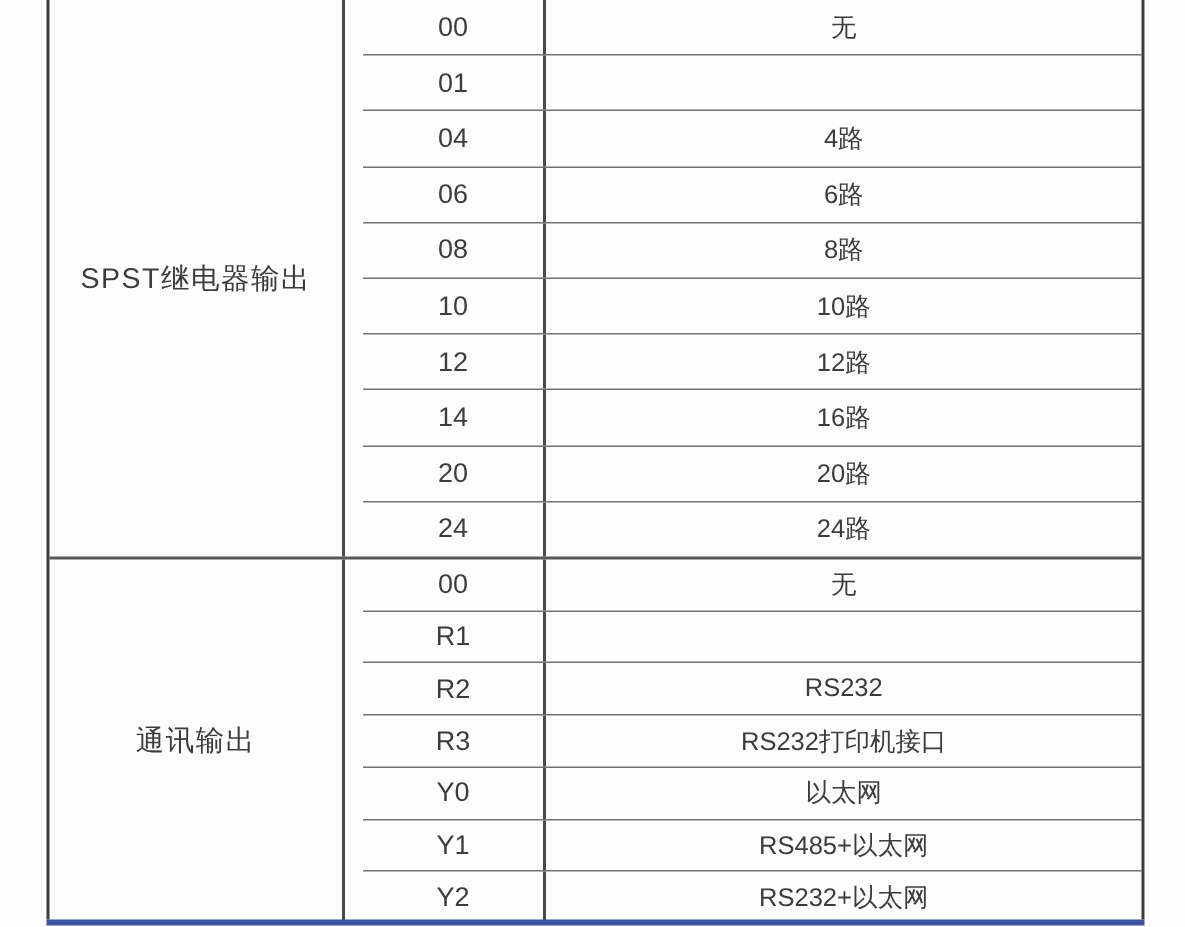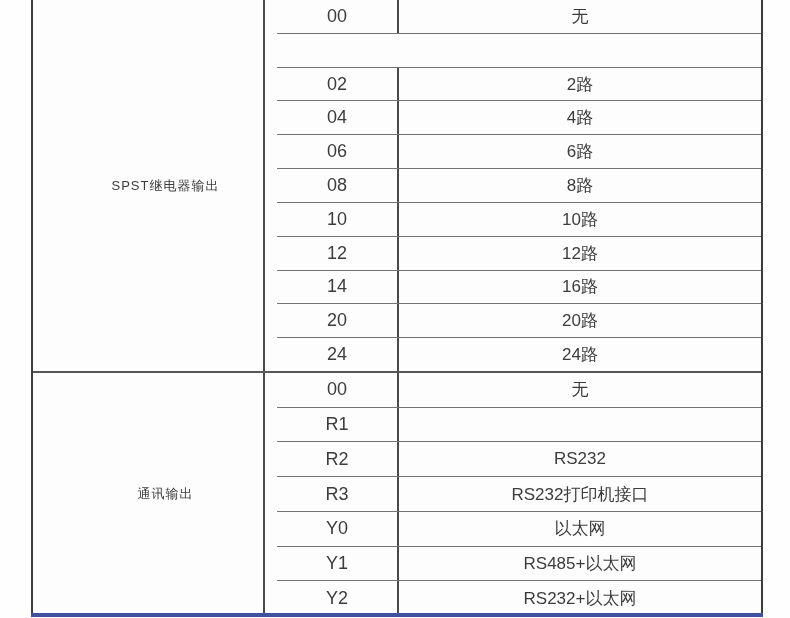--- a/index.html
+++ b/index.html
@@ -29,24 +29,23 @@
   .section.s0{height:371px;}
   .section.s1{height:242px;}
   .section + .section{border-top:2px solid #565656;}
   .label-cell{
     width:197px;
     flex:0 0 197px;
     border-right:2px solid #4a4a4a;
     display:flex;
     align-items:center;
     justify-content:center;
-    font-size:13px;
+    font-size:19px;
     letter-spacing:1px;
     box-sizing:border-box;
-    margin-left:35px;
   }
   .rows{
     flex:1;
     display:flex;
     flex-direction:column;
     margin-left:12px;
   }
   .row{
     flex:1;
     display:flex;
@@ -85,26 +84,23 @@
   <div class="spec-table" id="table-root">
   <div class="section s0">
     <div class="label-cell">SPST继电器输出</div>
     <div class="rows">
   <div class="row">
     <div class="code-cell">00</div>
     <div class="desc-cell">无</div>
   </div>
 
   <div class="row">
+    <div class="code-cell">01</div>
   </div>
 
-  <div class="row">
-    <div class="code-cell">02</div>
-    <div class="desc-cell">2路</div>
-  </div>
 
   <div class="row">
     <div class="code-cell">04</div>
     <div class="desc-cell">4路</div>
   </div>
 
   <div class="row">
     <div class="code-cell">06</div>
     <div class="desc-cell">6路</div>
   </div>

